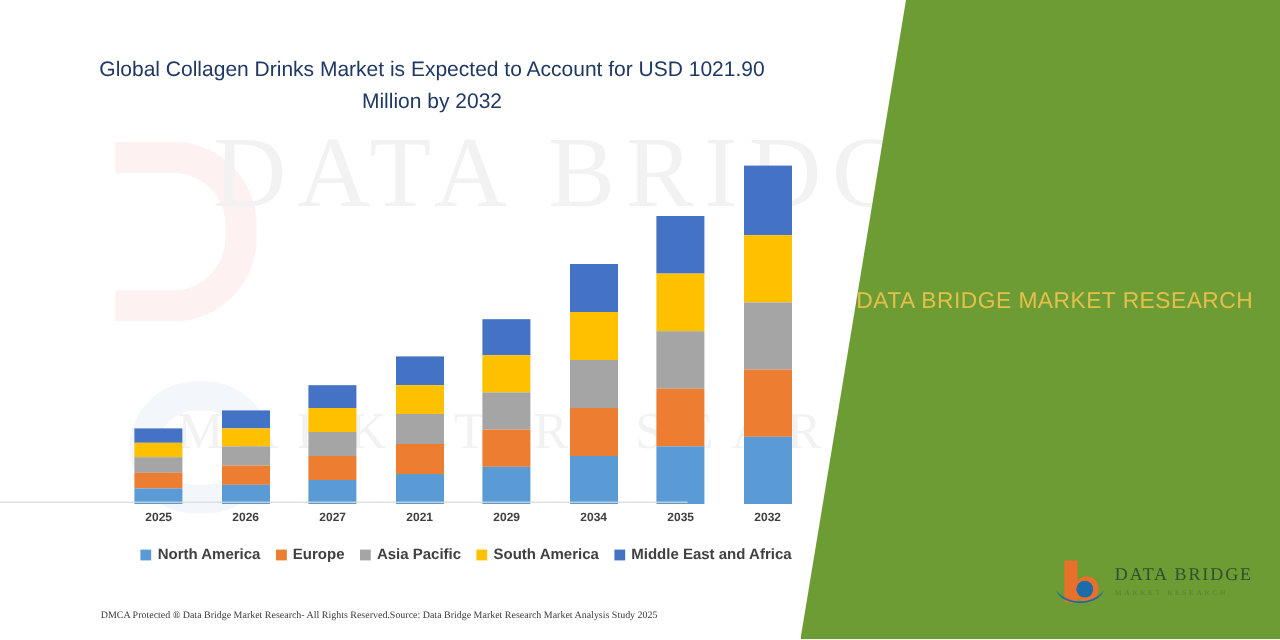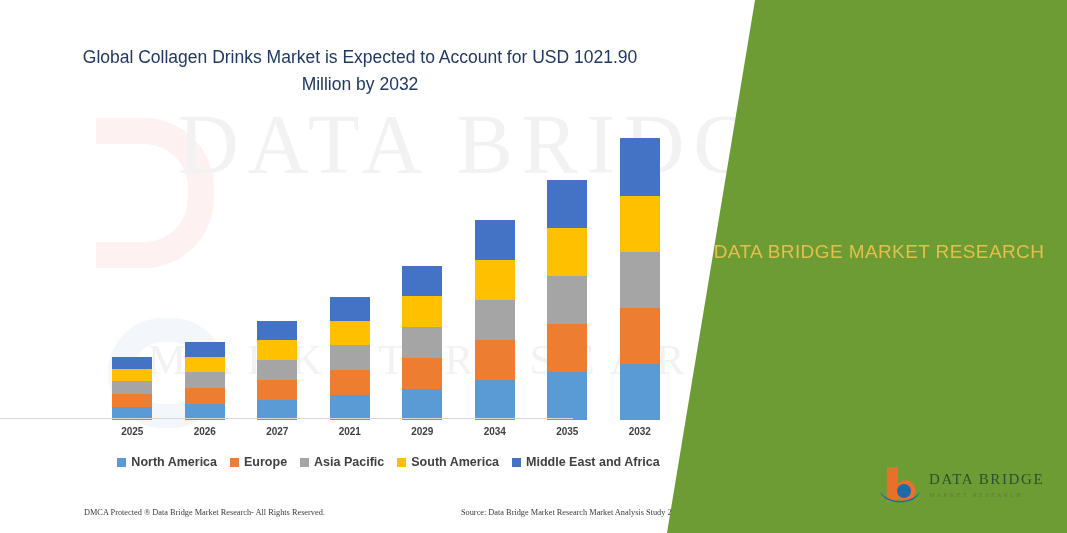--- a/index.html
+++ b/index.html
@@ -95,21 +95,21 @@
   #legend{
     position:absolute; left:96px; top:455px; width:585px; z-index:2;
     display:flex; justify-content:center; align-items:center; gap:13px;
   }
   .legend-item{ display:flex; align-items:center; gap:5px; }
   .legend-swatch{ width:9px; height:9px; display:inline-block; }
   .legend-label{ font-size:12.5px; font-weight:bold; color:#404040; white-space:nowrap; }
 
   #footer{
     position:absolute; left:84px; top:508px; width:600px; z-index:2;
-    display:flex; justify-content:space-between;
+    display:flex; 
     font-family:"Liberation Serif", serif; font-size:8.3px; color:#3a3a3a;
   }
 </style>
 </head>
 <body>
 
 <div id="left-area">
 
   <div id="watermark">
     <div id="wm-blob1"></div>

